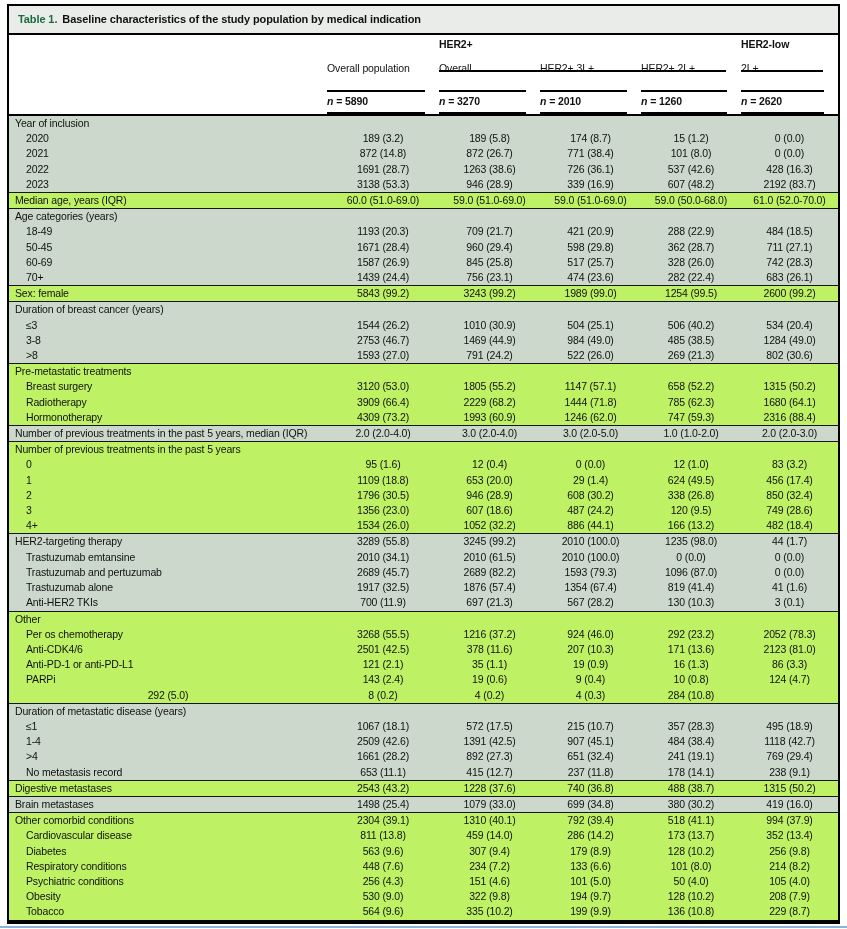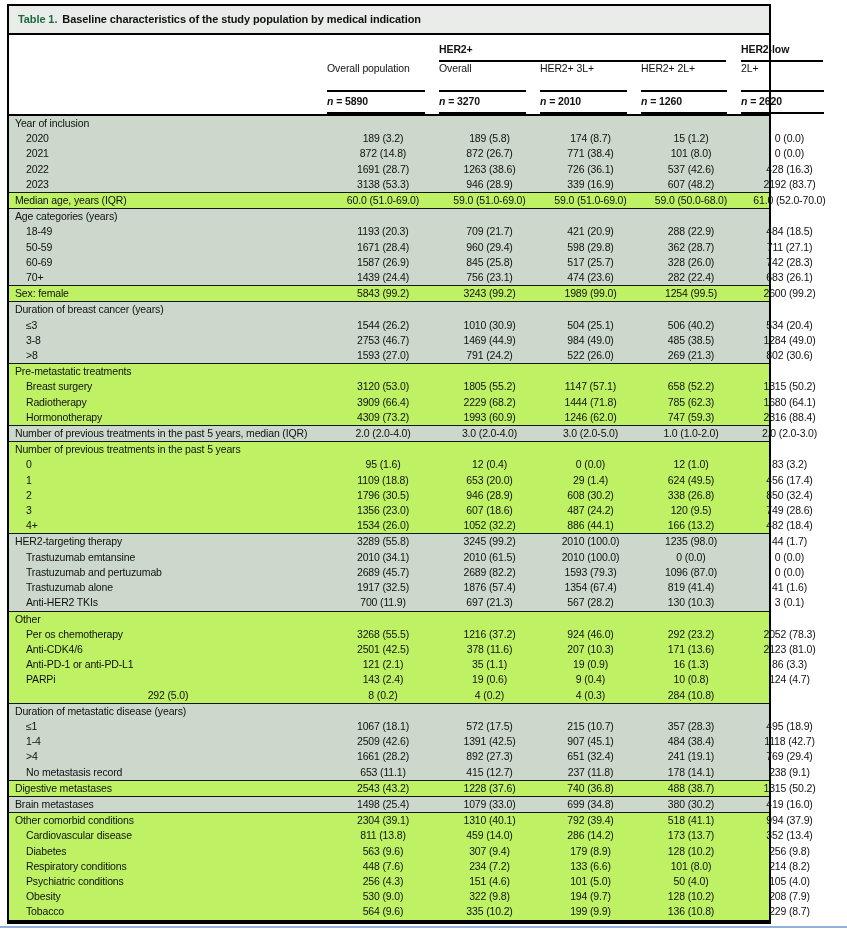--- a/index.html
+++ b/index.html
@@ -4,21 +4,21 @@
 <style>
   * { box-sizing: border-box; }
   html, body { margin: 0; padding: 0; }
   body {
     width: 847px; height: 929px;
     background: #ffffff;
     font-family: "Liberation Sans", sans-serif;
     position: relative;
     color: #111;
   }
-  .outer { position: absolute; left: 7px; top: 4px; width: 764px; }
+  .outer { position: absolute; left: 7px; top: 4px; width: 833px; }
 
   
   .titlebox {
     border: 2px solid #000;
     background: var(--titlebg, #e9ece8);
     padding: 7px 9px 8px 9px;
     font-size: 11px; font-weight: bold;
     letter-spacing: -0.1px;
   }
   .tlabel { color: var(--green, #1a6b3f); margin-right: 5px; }
@@ -36,21 +36,21 @@
   
   .header { padding-top: 3px; border-bottom: 2px solid #000; background: #fff; }
   .hrow .hcell { display: flex; align-items: flex-end; font-size: 10.5px; letter-spacing: -0.1px; }
   .hrowA { height: 24px; }
   .hrowB { height: 26px; }
   .hrowC { height: 26px; }
   .gtext {
     display: block; width: calc(100% - 15px);
     font-weight: bold;
     border-bottom: 2.5px solid #000;
-    padding-bottom: 5px;
+    padding-bottom: 20px;
   }
   .ctext {
     display: block; width: calc(100% - 14px);
     border-bottom: 2.5px solid #000;
     padding-bottom: 16px;
   }
   .ntext {
     display: block; width: calc(100% - 14px);
     border-bottom: 2.5px solid #000;
     padding-bottom: 5px;
@@ -203,21 +203,21 @@
           </div>
           <div class="row grid">
             <div class="cell lab ind">18-49</div>
             <div class="cell val">1193 (20.3)</div>
             <div class="cell val">709 (21.7)</div>
             <div class="cell val">421 (20.9)</div>
             <div class="cell val">288 (22.9)</div>
             <div class="cell val">484 (18.5)</div>
           </div>
           <div class="row grid">
-            <div class="cell lab ind">50-59</div>
+            <div class="cell lab ind">50-45</div>
             <div class="cell val">1671 (28.4)</div>
             <div class="cell val">960 (29.4)</div>
             <div class="cell val">598 (29.8)</div>
             <div class="cell val">362 (28.7)</div>
             <div class="cell val">711 (27.1)</div>
           </div>
           <div class="row grid">
             <div class="cell lab ind">60-69</div>
             <div class="cell val">1587 (26.9)</div>
             <div class="cell val">845 (25.8)</div>

